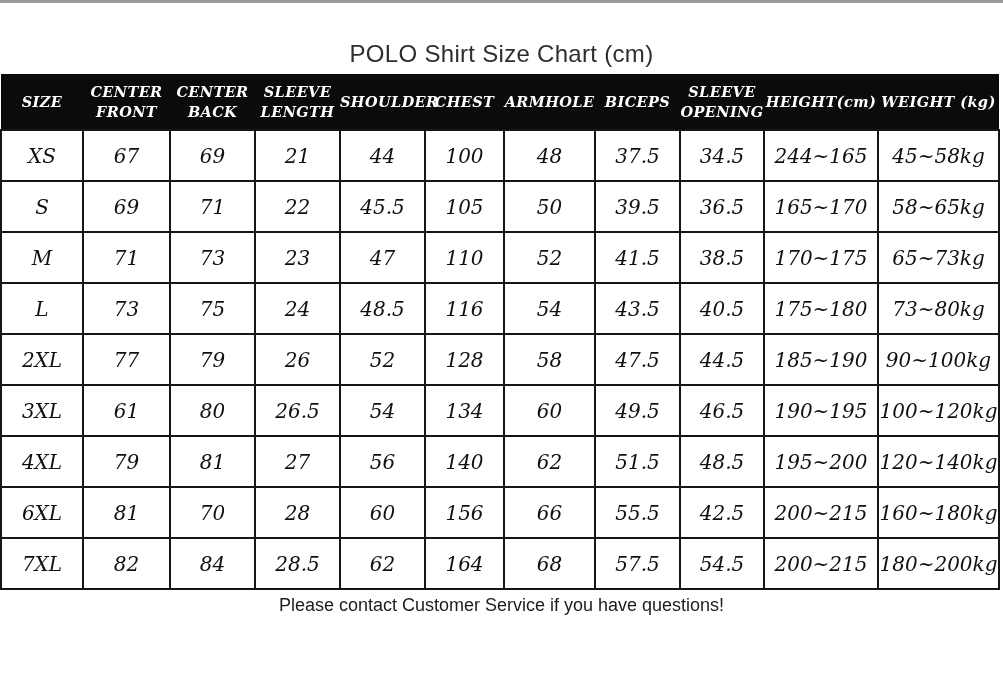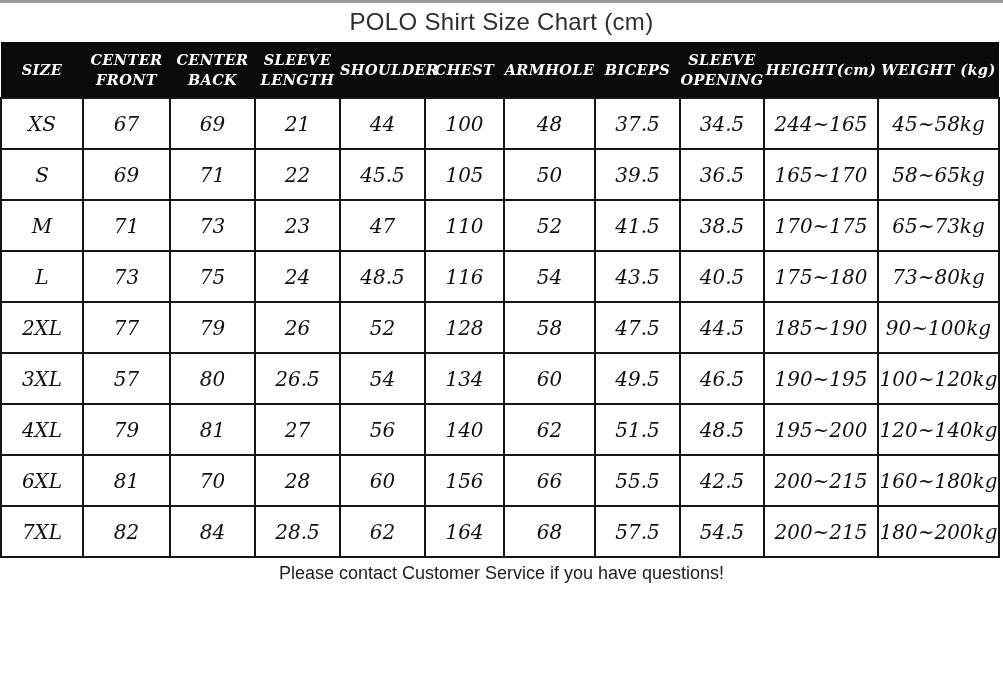--- a/index.html
+++ b/index.html
@@ -21,20 +21,21 @@
     background: #9a9a9a;
   }
   .title {
     height: 39px;
     line-height: 37px;
     text-align: center;
     font-family: "Liberation Sans", sans-serif;
     font-size: 24px;
     color: #2e2e2e;
     letter-spacing: 0.3px;
+    margin-top: 32px;
   }
   table.size-table {
     width: 998px;
     border-collapse: collapse;
     table-layout: fixed;
     font-style: italic;
   }
   table.size-table thead th {
     background: #0b0b0b;
     color: #ffffff;
@@ -173,21 +174,21 @@
           <td>52</td>
           <td>128</td>
           <td>58</td>
           <td>47.5</td>
           <td>44.5</td>
           <td>185~190</td>
           <td>90~100kg</td>
         </tr>
         <tr>
           <td>3XL</td>
-          <td>57</td>
+          <td>61</td>
           <td>80</td>
           <td>26.5</td>
           <td>54</td>
           <td>134</td>
           <td>60</td>
           <td>49.5</td>
           <td>46.5</td>
           <td>190~195</td>
           <td>100~120kg</td>
         </tr>

